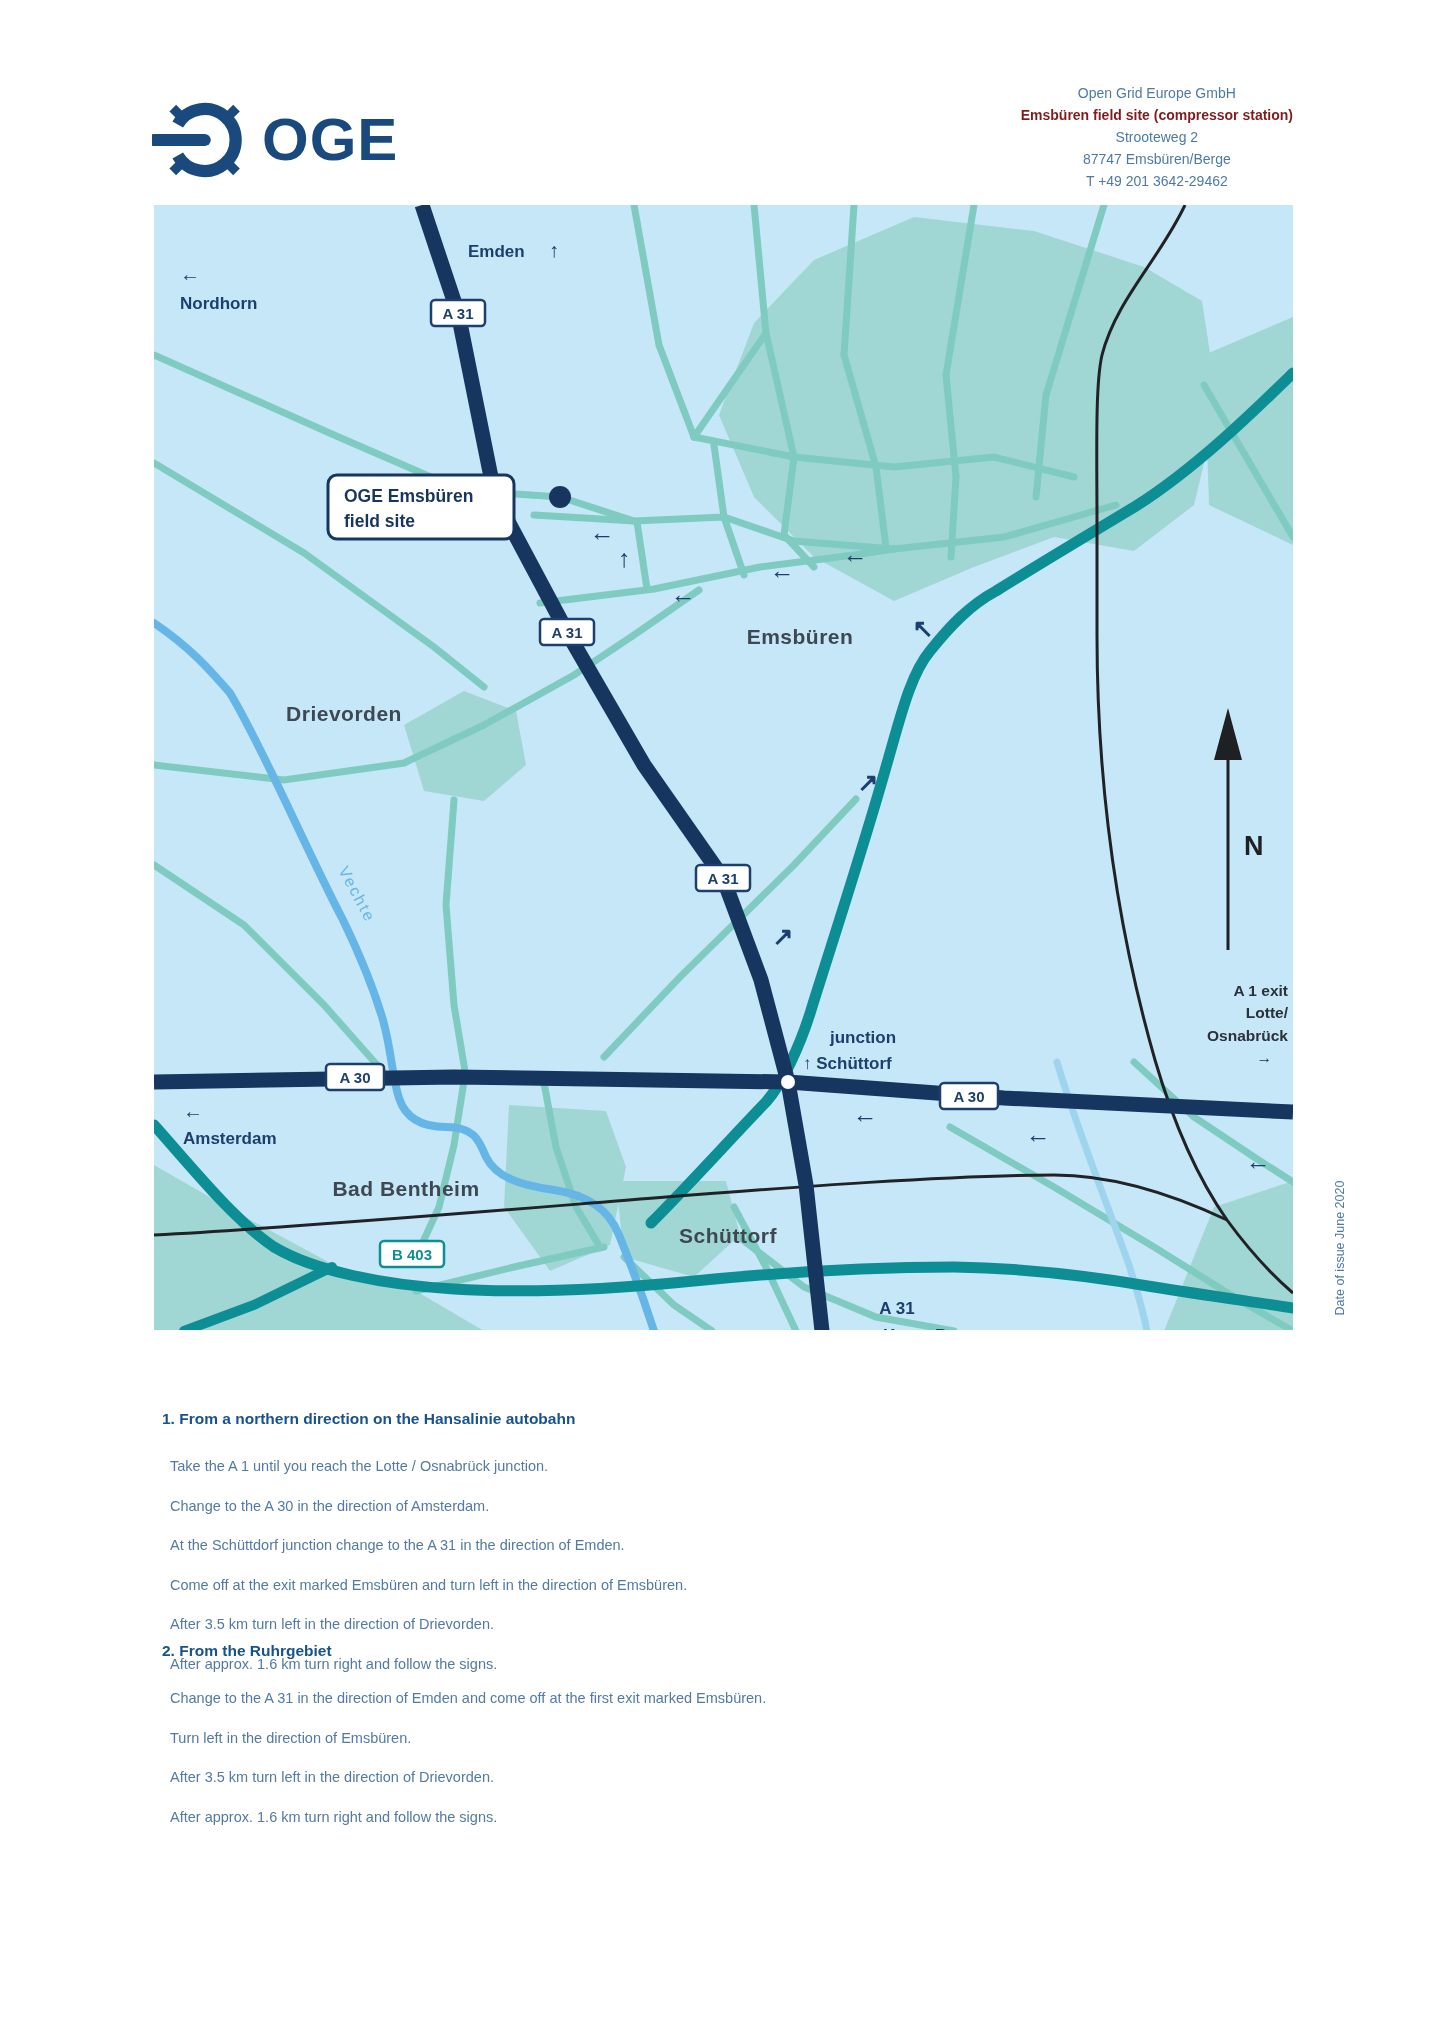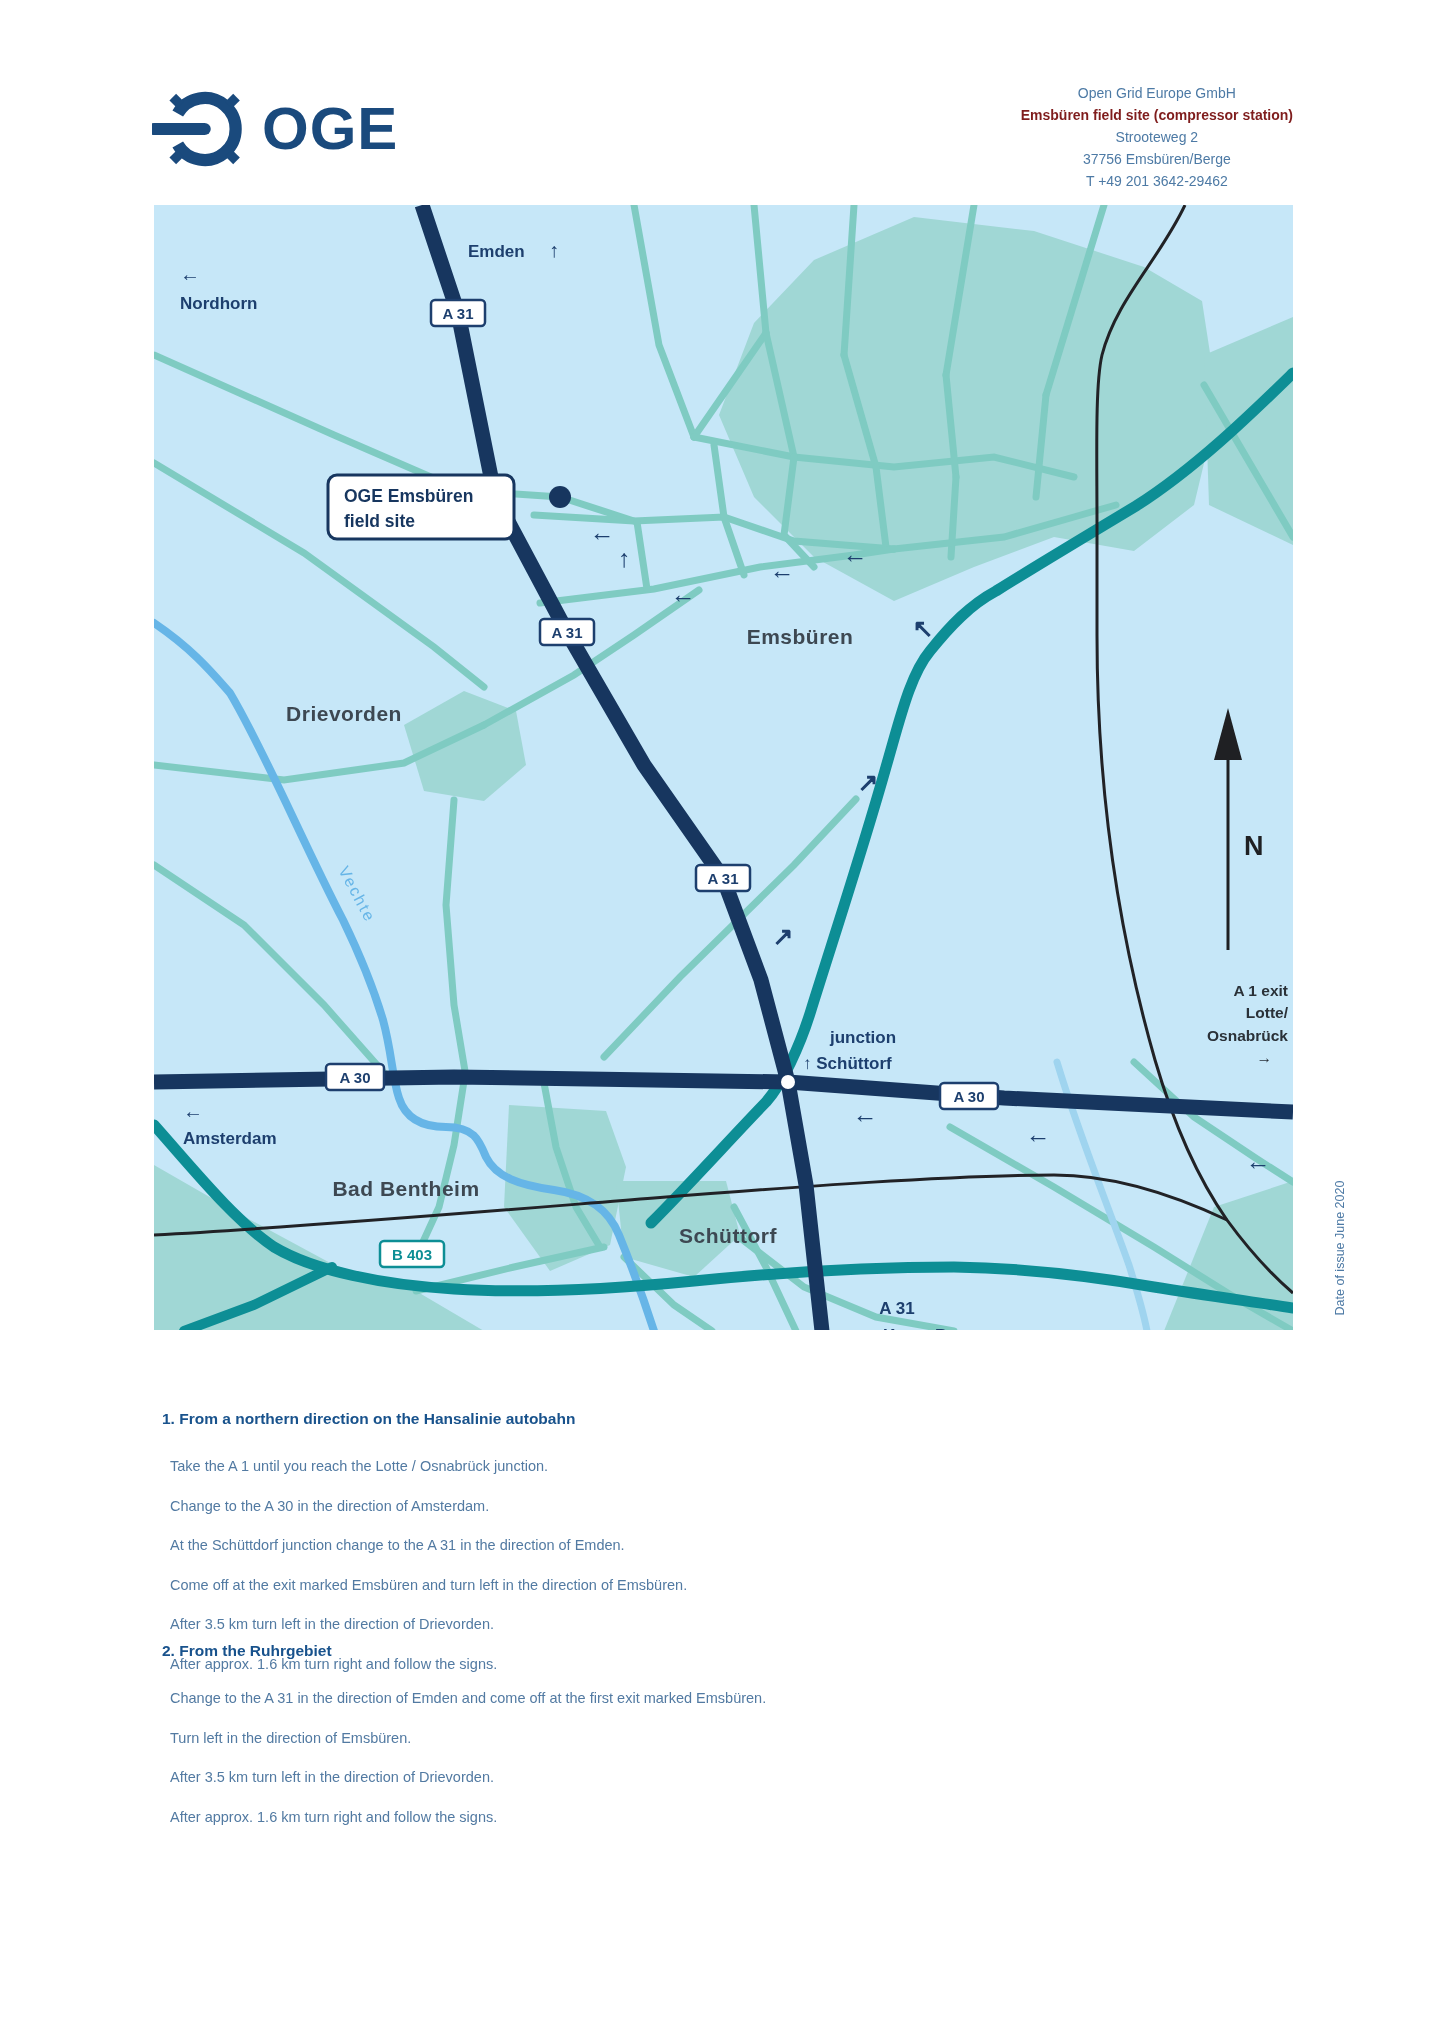--- a/index.html
+++ b/index.html
@@ -1,19 +1,19 @@
 <!DOCTYPE html>
 <html><head>
 <meta charset="utf-8">
 <style>
   html,body{margin:0;padding:0;background:#e8e8e8;}
   .page{position:relative;width:1440px;height:2038px;background:#ffffff;
         font-family:"Liberation Sans",sans-serif;overflow:hidden;margin:0 auto;}
   
-  .logo{position:absolute;left:152px;top:82px;display:flex;align-items:center;gap:16px;}
+  .logo{position:absolute;left:152px;top:93px;display:flex;align-items:center;gap:16px;}
   .logo-text{font-size:60px;font-weight:800;color:#1a4a7d;letter-spacing:1px;line-height:1;}
   .address{position:absolute;right:147px;top:82px;text-align:center;
            font-size:14px;line-height:22px;color:#4d7aa5;}
   .address .bold{font-weight:bold;color:#7f1d1d;}
   
   .map{position:absolute;left:154px;top:205px;width:1139px;height:1125px;}
   .map svg{display:block;}
   svg text{font-family:"Liberation Sans",sans-serif;}
   .city{font-size:21px;font-weight:bold;fill:#3d4852;letter-spacing:.5px;}
   .nav{font-size:17px;font-weight:bold;fill:#1d3f6e;}
@@ -55,21 +55,21 @@
       <path d="M 81.5,75.5 L 89.9,83.9" stroke="#1a4a7d" stroke-width="10"></path>
       <path d="M 2,50 L 56,50" stroke="#1a4a7d" stroke-width="13" stroke-linecap="round"></path>
     </svg>
     <span class="logo-text">OGE</span>
   </div>
 
   <div class="address">
     <div>Open Grid Europe GmbH</div>
     <div class="bold">Emsbüren field site (compressor station)</div>
     <div>Strooteweg 2</div>
-    <div>37756 Emsbüren/Berge</div>
+    <div>87747 Emsbüren/Berge</div>
     <div>T +49 201 3642-29462</div>
   </div>
 
   <div class="map">
   <svg width="1139" height="1125" viewBox="0 0 1139 1125">
     <rect x="0" y="0" width="1139" height="1125" fill="#c6e7f8"></rect>
 
     <g>
       <polygon class="urban" points="565,210 600,118 660,55 760,12 880,26 990,62 1048,96 1064,200 1040,300 980,346 900,332 820,362 740,396 660,352 600,292"></polygon>
       <polygon class="urban" points="1050,150 1139,112 1139,340 1055,300"></polygon>

